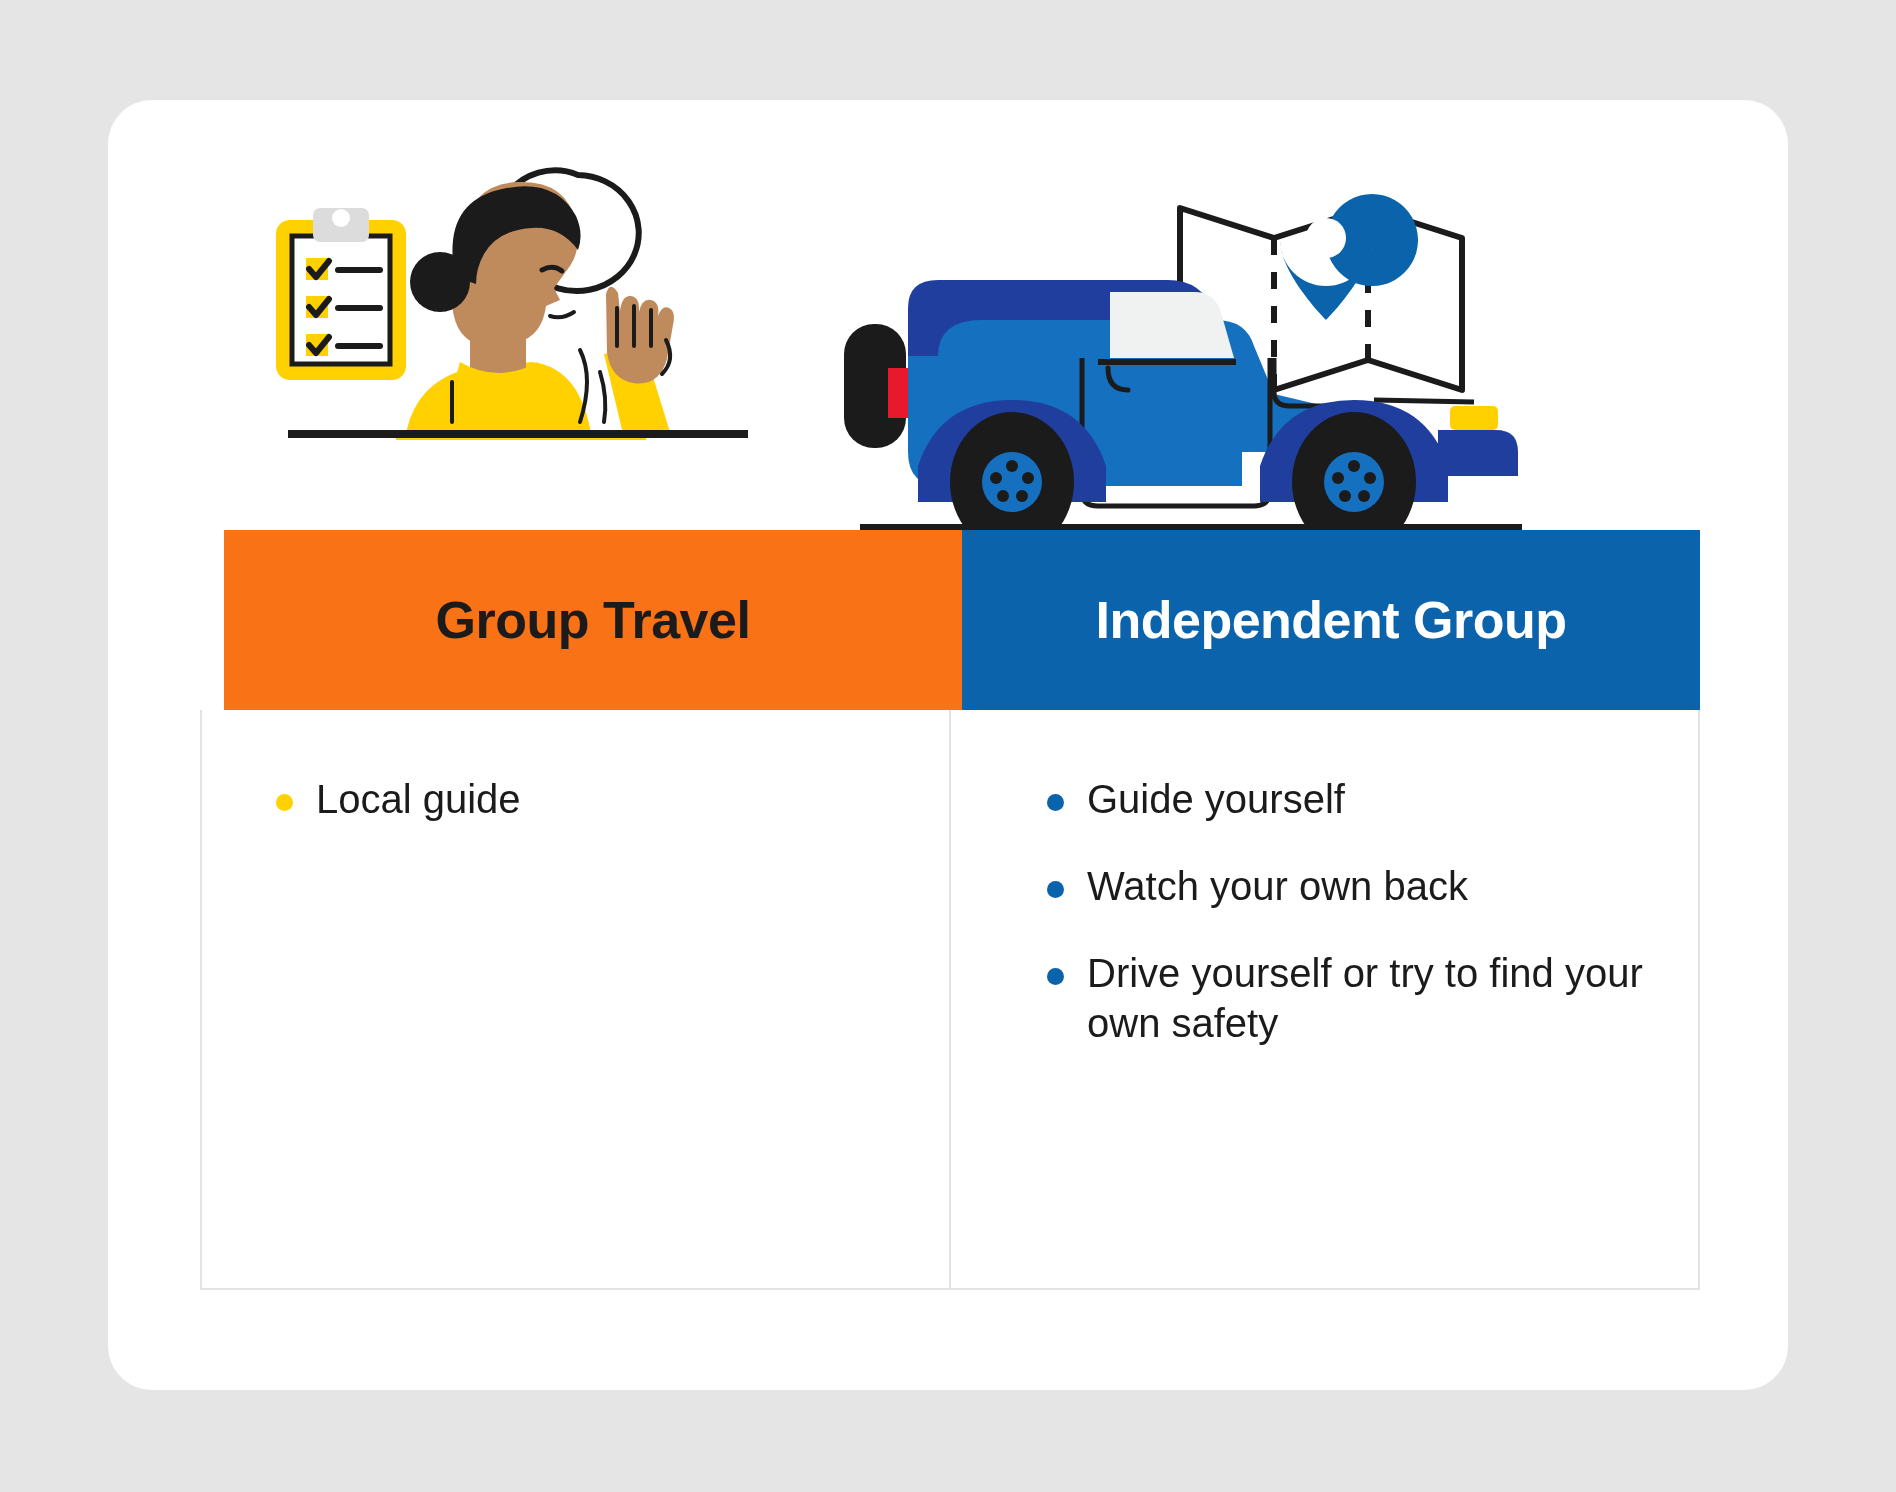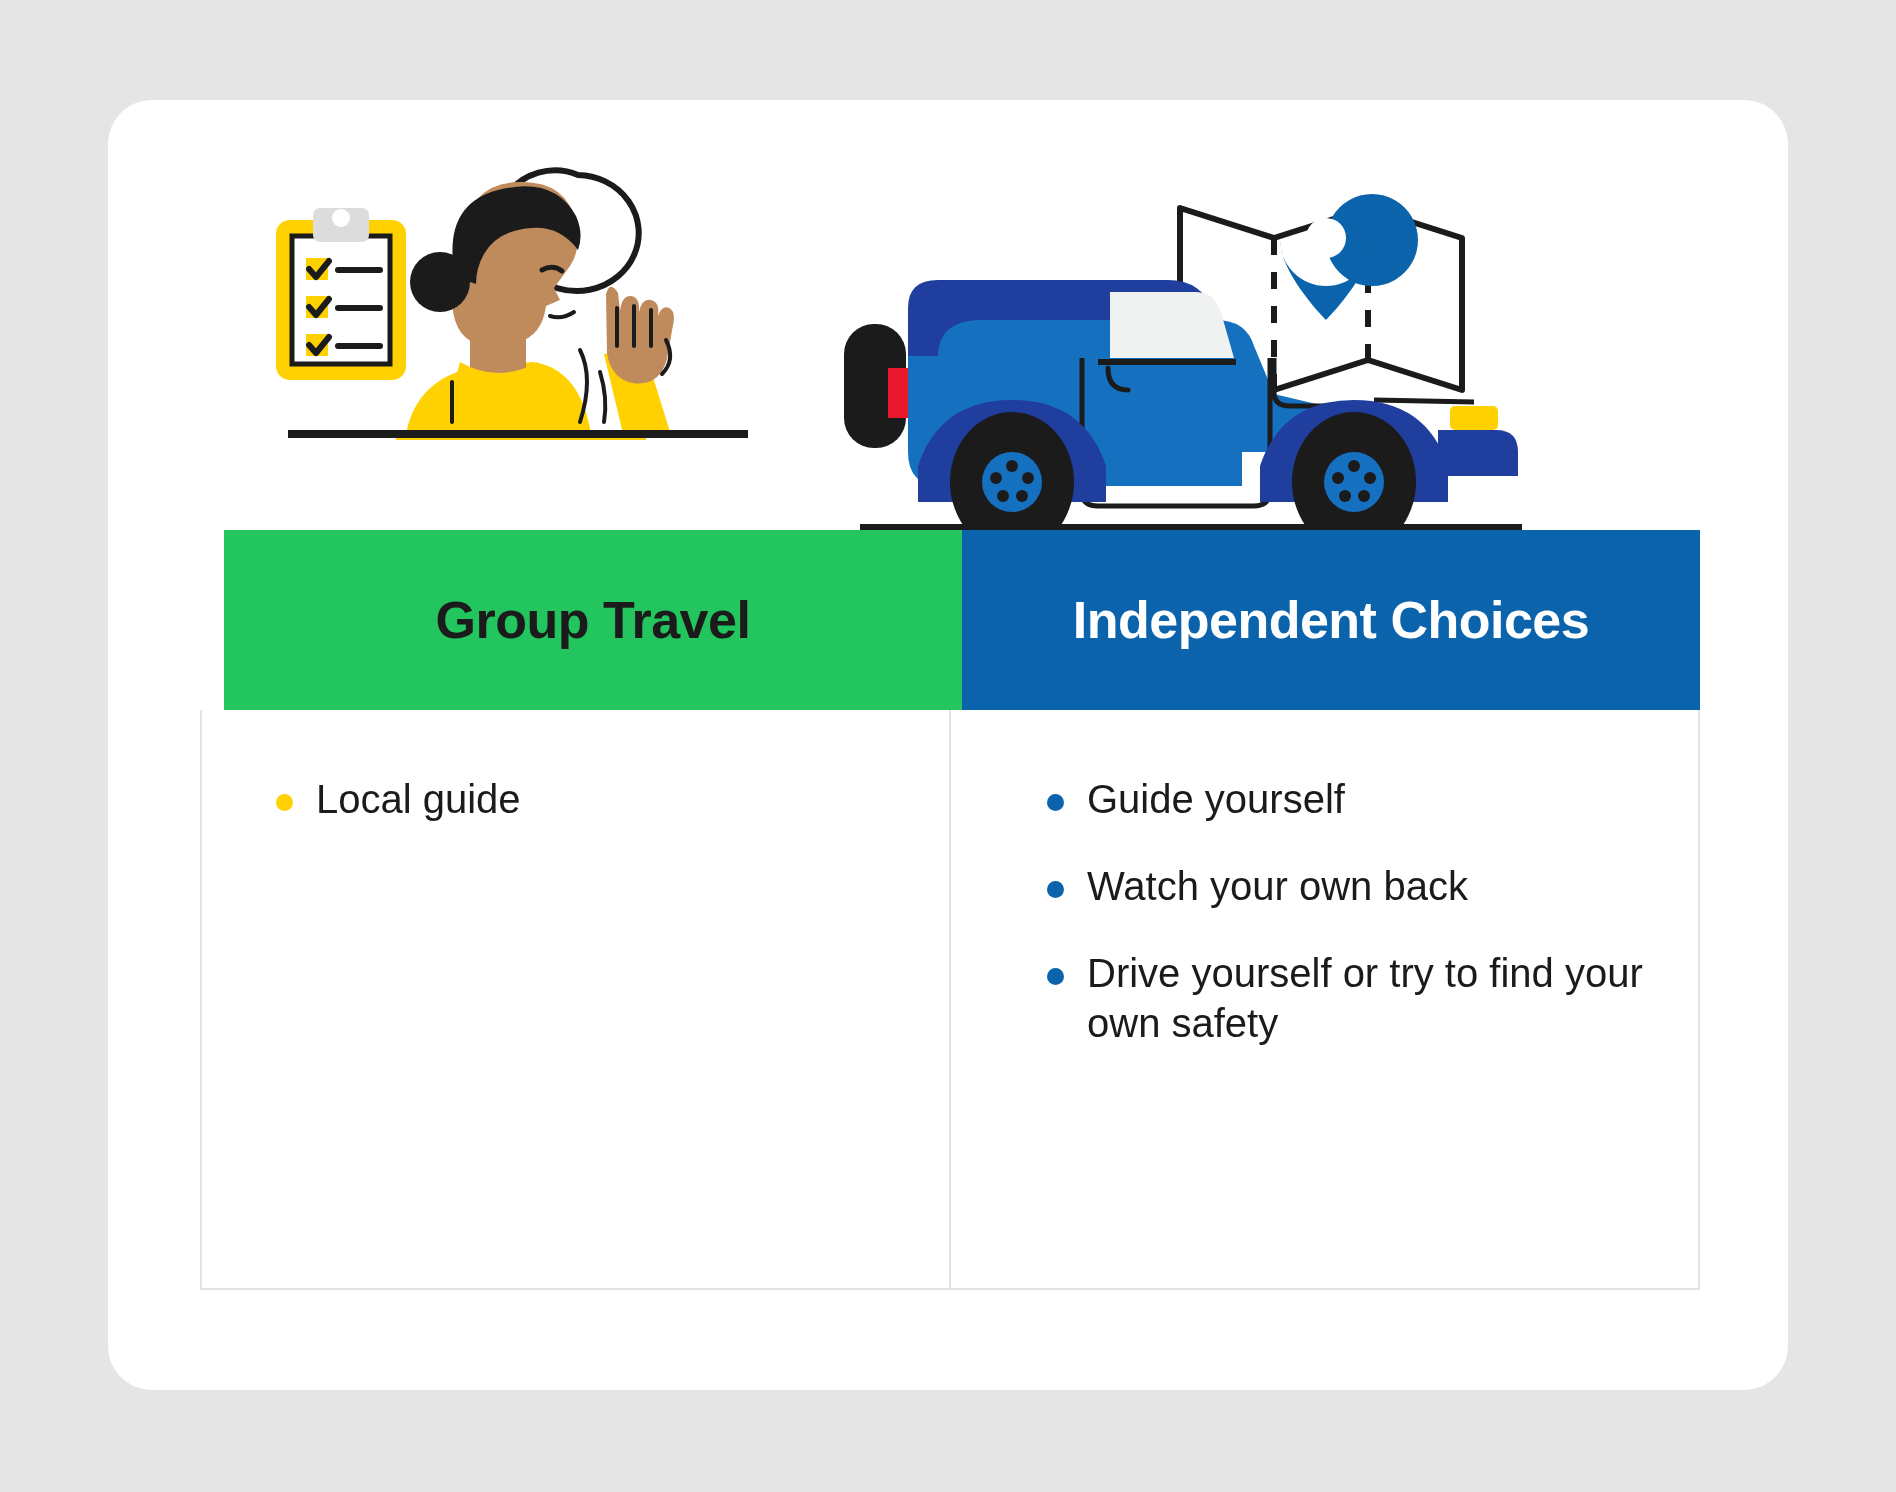--- a/index.html
+++ b/index.html
@@ -30,21 +30,21 @@
   .table {
     position:absolute;
     left:92px; top:430px;
     width:1500px; height:760px;
   }
   .thead { display:flex; height:180px; }
   .th {
     flex:1 1 0;
     display:flex; align-items:center; justify-content:center;
   }
-  .th.left  { background:#22c55e;margin-left:24px; }
+  .th.left  { background:#f97316;margin-left:24px; }
   .th.right { background:#0B63AC; }
   .th-label {
     font-size:52px;
     font-weight:bold;
     letter-spacing:-0.5px;
     line-height:1;
   }
   .th.left  .th-label { color:#1b1b1b; }
   .th.right .th-label { color:#ffffff; }
 
@@ -254,21 +254,21 @@
       </svg>
     </div>
 
     <div class="table">
 
       <div class="thead">
         <div class="th left">
           <span class="th-label">Group Travel</span>
         </div>
         <div class="th right">
-          <span class="th-label">Independent Choices</span>
+          <span class="th-label">Independent Group</span>
         </div>
       </div>
 
       <div class="tbody">
 
         <div class="cell left">
           <ul class="points">
             <li>Local guide</li>
           </ul>
         </div>

